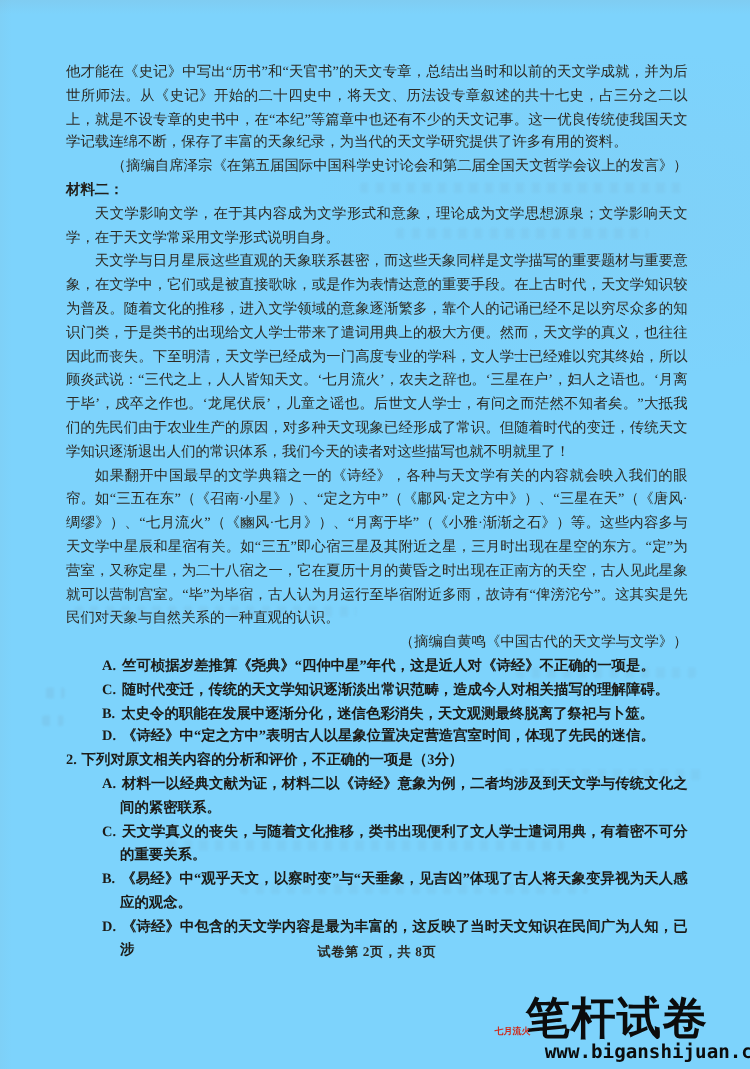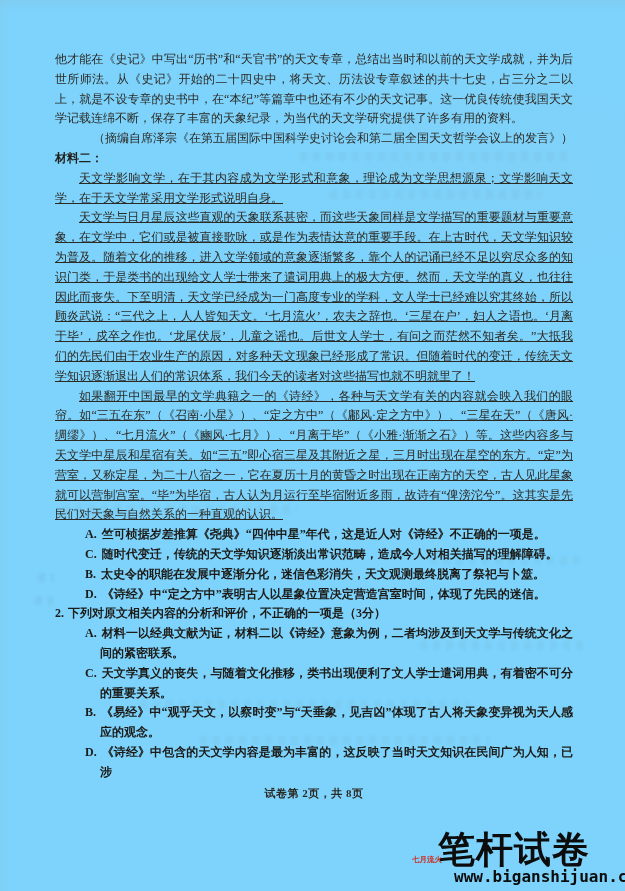--- a/index.html
+++ b/index.html
@@ -14,21 +14,21 @@
       linear-gradient(180deg,rgba(150,150,155,.10),rgba(150,150,155,0) 12px),
       linear-gradient(90deg,rgba(150,150,155,.05),rgba(150,150,155,0) 10px),
       radial-gradient(ellipse 400px 200px at 85% 20%,rgba(170,170,175,.05),rgba(170,170,175,0) 70%);
   }
   .content{
     position:absolute;left:55px;top:50px;width:518px;
     font-size:12px;line-height:19.8px;color:#2c2a24;
     text-align:justify;text-justify:inter-ideograph;
   }
   .content p{margin:0;}
-  .indent{text-indent:2em;text-decoration:underline;}
+  .indent{text-indent:2em;}
   .attribution{text-align:right;}
   .material-label{font-weight:bold;color:#211f1a;}
   .questions{font-weight:bold;color:#1c1b17;}
   .q-num{margin-right:4px;}
   .opt-label{margin-right:5px;}
   .option{padding-left:45px;text-indent:-15px;}
   .footer{
     position:absolute;top:786px;left:55px;width:518px;text-align:center;
     font-size:11px;font-weight:bold;color:#2b2923;letter-spacing:.5px;
   }
@@ -86,20 +86,21 @@
     <p class="attribution">（摘编自席泽宗《在第五届国际中国科学史讨论会和第二届全国天文哲学会议上的发言》）</p>
 
     <p class="material-label">材料二：</p>
 
     <p class="body-p indent">天文学影响文学，在于其内容成为文学形式和意象，理论成为文学思想源泉；文学影响天文学，在于天文学常采用文学形式说明自身。</p>
 
     <p class="body-p indent">天文学与日月星辰这些直观的天象联系甚密，而这些天象同样是文学描写的重要题材与重要意象，在文学中，它们或是被直接歌咏，或是作为表情达意的重要手段。在上古时代，天文学知识较为普及。随着文化的推移，进入文学领域的意象逐渐繁多，靠个人的记诵已经不足以穷尽众多的知识门类，于是类书的出现给文人学士带来了遣词用典上的极大方便。然而，天文学的真义，也往往因此而丧失。下至明清，天文学已经成为一门高度专业的学科，文人学士已经难以究其终始，所以顾炎武说：“三代之上，人人皆知天文。‘七月流火’，农夫之辞也。‘三星在户’，妇人之语也。‘月离于毕’，戍卒之作也。‘龙尾伏辰’，儿童之谣也。后世文人学士，有问之而茫然不知者矣。”大抵我们的先民们由于农业生产的原因，对多种天文现象已经形成了常识。但随着时代的变迁，传统天文学知识逐渐退出人们的常识体系，我们今天的读者对这些描写也就不明就里了！</p>
 
     <p class="body-p indent">如果翻开中国最早的文学典籍之一的《诗经》，各种与天文学有关的内容就会映入我们的眼帘。如“三五在东”（《召南·小星》）、“定之方中”（《鄘风·定之方中》）、“三星在天”（《唐风·绸缪》）、“七月流火”（《豳风·七月》）、“月离于毕”（《小雅·渐渐之石》）等。这些内容多与天文学中星辰和星宿有关。如“三五”即心宿三星及其附近之星，三月时出现在星空的东方。“定”为营室，又称定星，为二十八宿之一，它在夏历十月的黄昏之时出现在正南方的天空，古人见此星象就可以营制宫室。“毕”为毕宿，古人认为月运行至毕宿附近多雨，故诗有“俾滂沱兮”。这其实是先民们对天象与自然关系的一种直观的认识。</p>
 
+    <p class="attribution">（摘编自黄鸣《中国古代的天文学与文学》）</p>
 
     <div class="questions">
 
       <div class="question">
         <p class="option"><span class="opt-label">A.</span><span>竺可桢据岁差推算《尧典》“四仲中星”年代，这是近人对《诗经》不正确的一项是。</span></p>
         <p class="option"><span class="opt-label">C.</span><span>随时代变迁，传统的天文学知识逐渐淡出常识范畴，造成今人对相关描写的理解障碍。</span></p>
         <p class="option"><span class="opt-label">B.</span><span>太史令的职能在发展中逐渐分化，迷信色彩消失，天文观测最终脱离了祭祀与卜筮。</span></p>
         <p class="option"><span class="opt-label">D.</span><span>《诗经》中“定之方中”表明古人以星象位置决定营造宫室时间，体现了先民的迷信。</span></p>
       </div>
 

